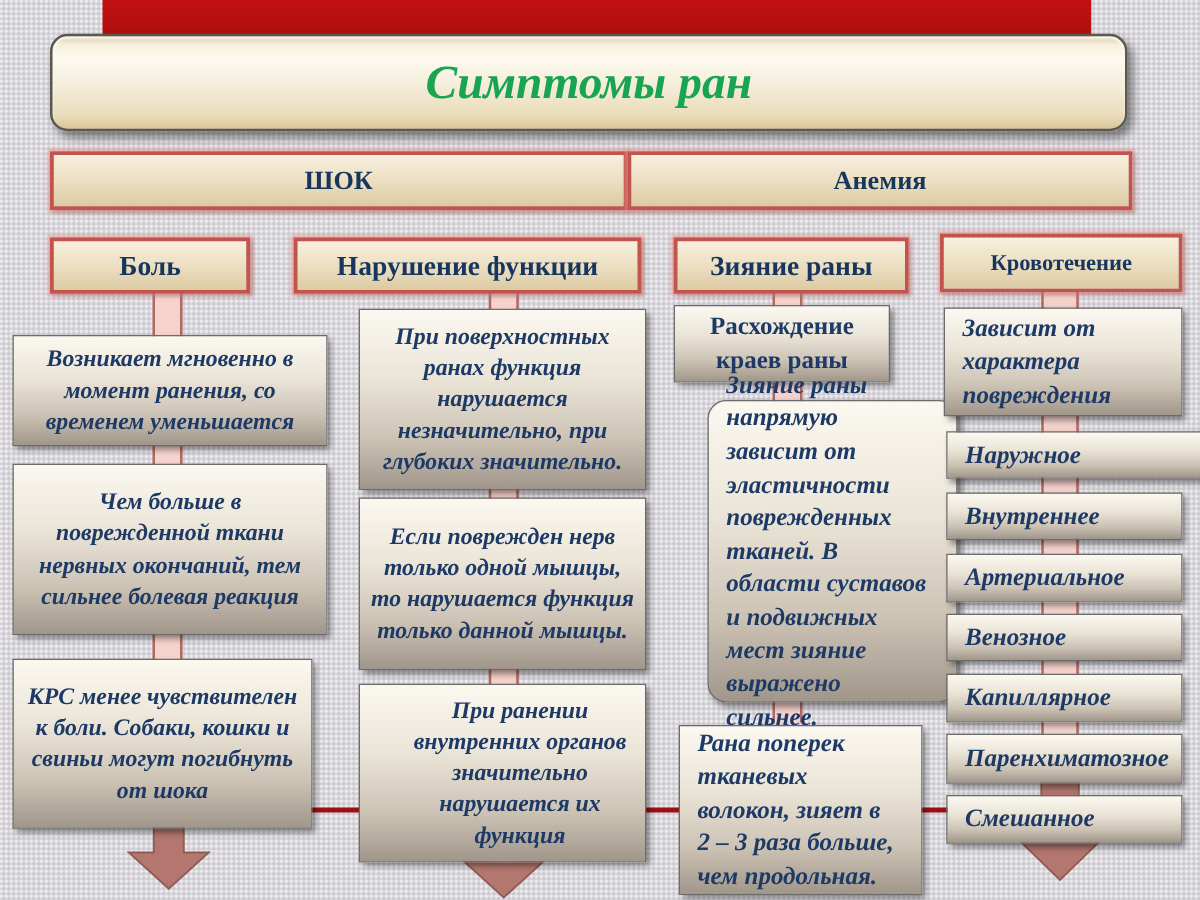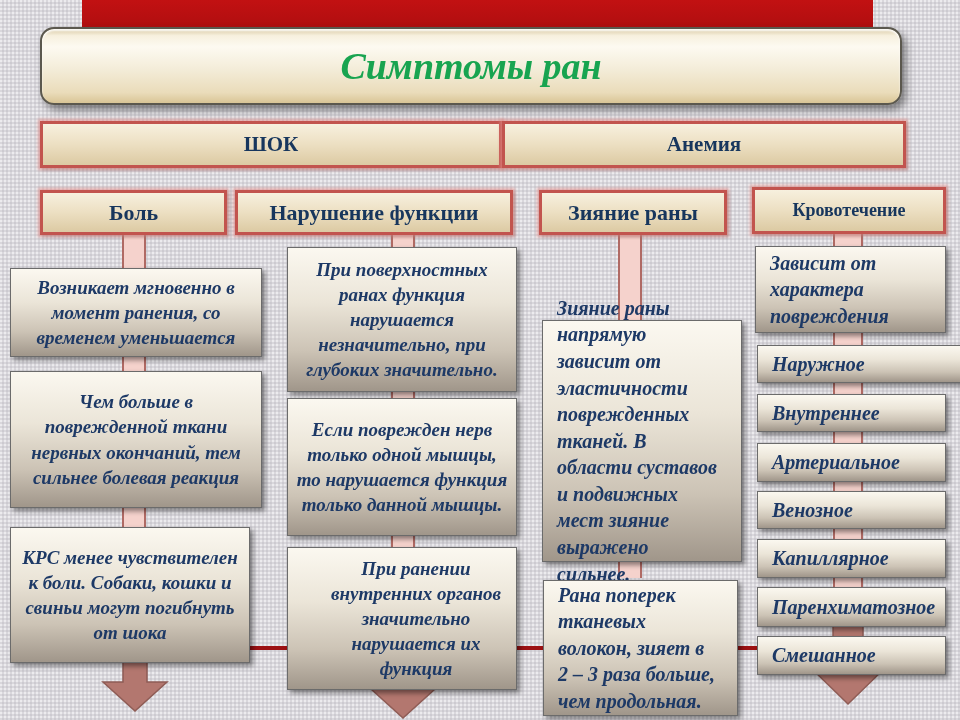--- a/index.html
+++ b/index.html
@@ -74,34 +74,35 @@
     <polygon points="24,0 54,0 54,72 76,72 39,108 2,72 24,72" fill="#b3776f" stroke="#8f5c55" stroke-width="1.5"></polygon>
   </svg>
 
   <div id="titlebox" class="abs">
     <span class="t">Симптомы ран</span>
   </div>
 
   <div class="abs tan big" style="left:40px; top:121px; width:462px; height:47px; box-sizing:border-box;">ШОК</div>
   <div class="abs tan big" style="left:502px; top:121px; width:404px; height:47px; box-sizing:border-box;">Анемия</div>
 
-  <div class="abs tan hdr" style="left:40px; top:190px; width:187px; height:45px; box-sizing:border-box;">Боль</div>
+  <div class="abs tan hdr" style="left:40px; top:190px; width:160px; height:45px; box-sizing:border-box;">Боль</div>
   <div class="abs tan hdr" style="left:235px; top:190px; width:278px; height:45px; box-sizing:border-box;">Нарушение функции</div>
   <div class="abs tan hdr" style="left:539px; top:190px; width:188px; height:45px; box-sizing:border-box;">Зияние раны</div>
   <div class="abs tan hdr" style="left:752px; top:187px; width:194px; height:47px; box-sizing:border-box; font-size:18px;">Кровотечение</div>
 
   <div class="abs gray fs19" style="left:10px; top:268px; width:252px; height:89px;">Возникает мгновенно в момент ранения, со временем уменьшается</div>
   <div class="abs gray fs19" style="left:10px; top:371px; width:252px; height:137px;">Чем больше в поврежденной ткани нервных окончаний, тем сильнее болевая реакция</div>
   <div class="abs gray fs19" style="left:10px; top:527px; width:240px; height:136px;">КРС менее чувствителен к боли. Собаки, кошки и свиньи могут погибнуть от шока</div>
 
   <div class="abs gray fs19" style="left:287px; top:247px; width:230px; height:145px;">При поверхностных ранах функция нарушается незначительно, при глубоких значительно.</div>
   <div class="abs gray fs19" style="left:287px; top:398px; width:230px; height:138px;">Если поврежден нерв только одной мышцы, то нарушается функция только данной мышцы.</div>
   <div class="abs gray fs19" style="left:287px; top:547px; width:230px; height:143px;padding-left:36px;">При ранении внутренних органов значительно нарушается их функция</div>
 
-  <div class="abs gray fs20 left" style="left:542px; top:320px; width:200px; height:242px;">Зияние раны напрямую зависит от эластичности поврежденных тканей. В области суставов и подвижных мест зияние выражено сильнее.</div>
+  <div class="abs gray fs20 upright" style="left:539px; top:244px; width:173px; height:62px;">Расхождение краев раны</div>
+  <div class="abs gray fs20 left" style="left:566px; top:320px; width:200px; height:242px;border-radius:15px;">Зияние раны напрямую зависит от эластичности поврежденных тканей. В области суставов и подвижных мест зияние выражено сильнее.</div>
   <div class="abs gray fs20 left" style="left:543px; top:580px; width:195px; height:136px;">Рана поперек тканевых волокон, зияет в 2 – 3 раза больше, чем продольная.</div>
 
   <div class="abs gray fs20 left" style="left:755px; top:246px; width:191px; height:87px;">Зависит от характера повреждения</div>
   <div class="abs gray fs20 left" style="left:757px; top:345px; width:214px; height:38px;">Наружное</div>
   <div class="abs gray fs20 left" style="left:757px; top:394px; width:189px; height:38px;">Внутреннее</div>
   <div class="abs gray fs20 left" style="left:757px; top:443px; width:189px; height:39px;">Артериальное</div>
   <div class="abs gray fs20 left" style="left:757px; top:491px; width:189px; height:38px;">Венозное</div>
   <div class="abs gray fs20 left" style="left:757px; top:539px; width:189px; height:39px;">Капиллярное</div>
   <div class="abs gray fs20 left" style="left:757px; top:587px; width:189px; height:40px;">Паренхиматозное</div>
   <div class="abs gray fs20 left" style="left:757px; top:636px; width:189px; height:39px;text-align:center;">Смешанное</div>

